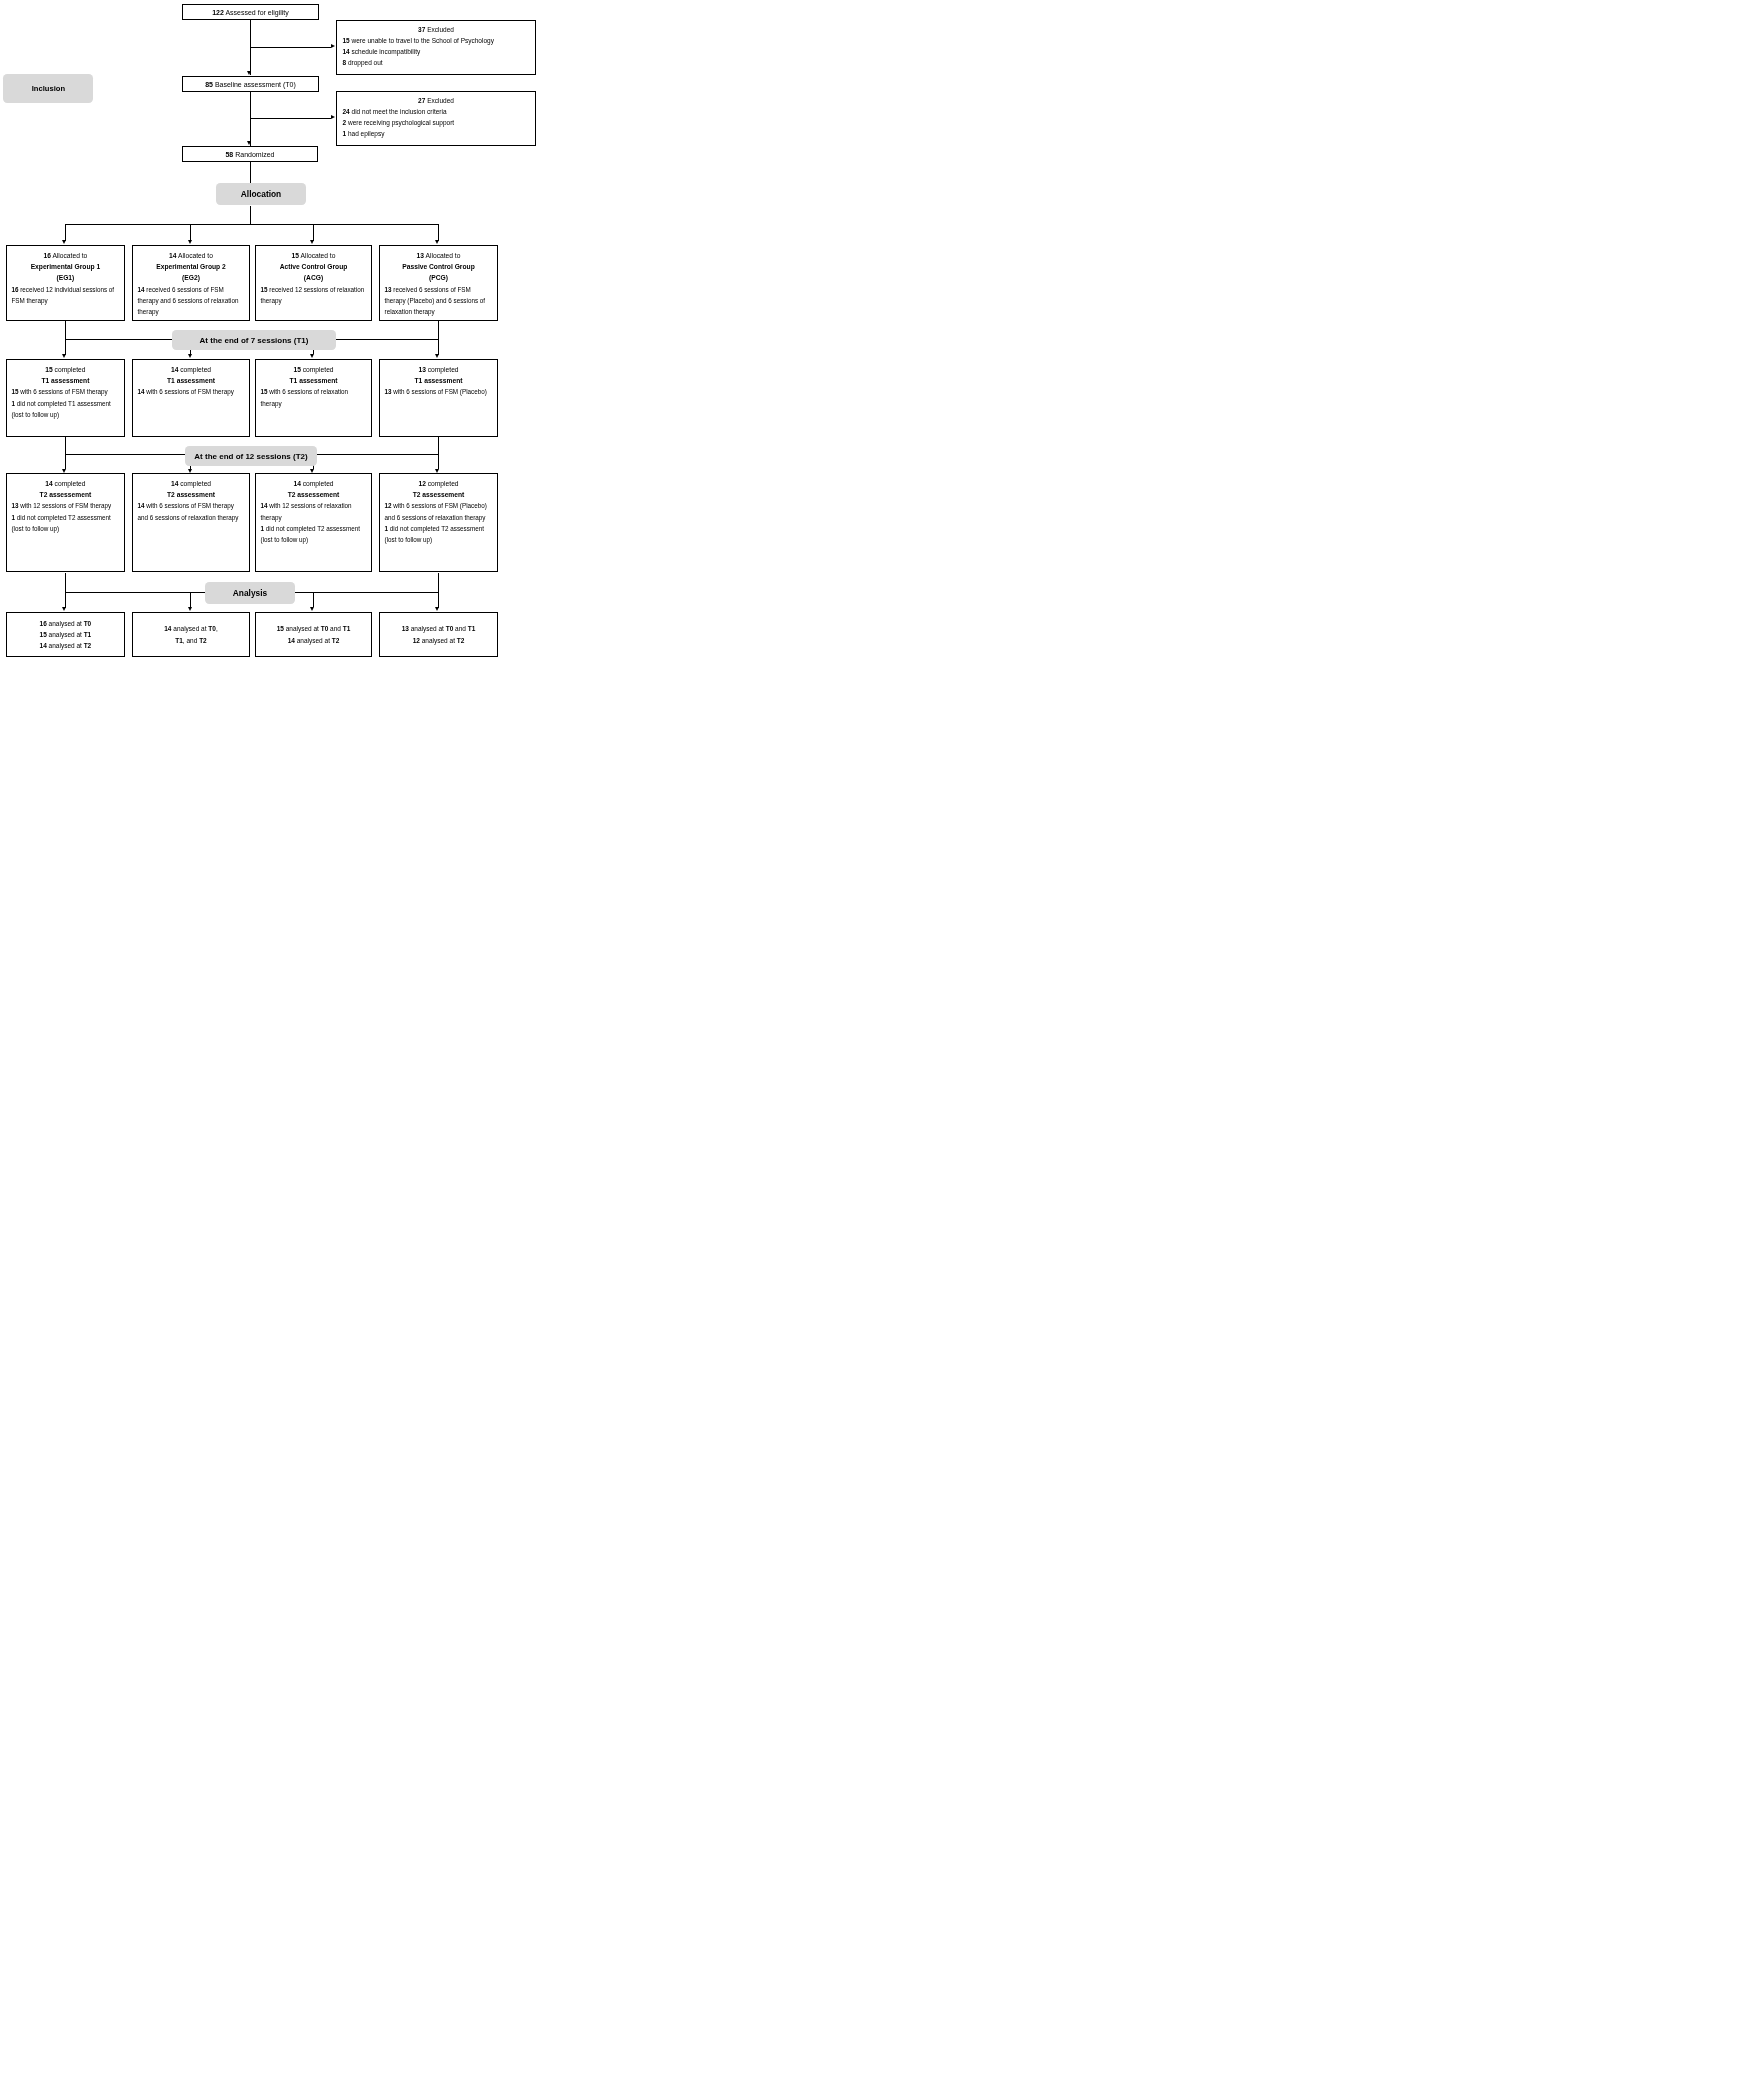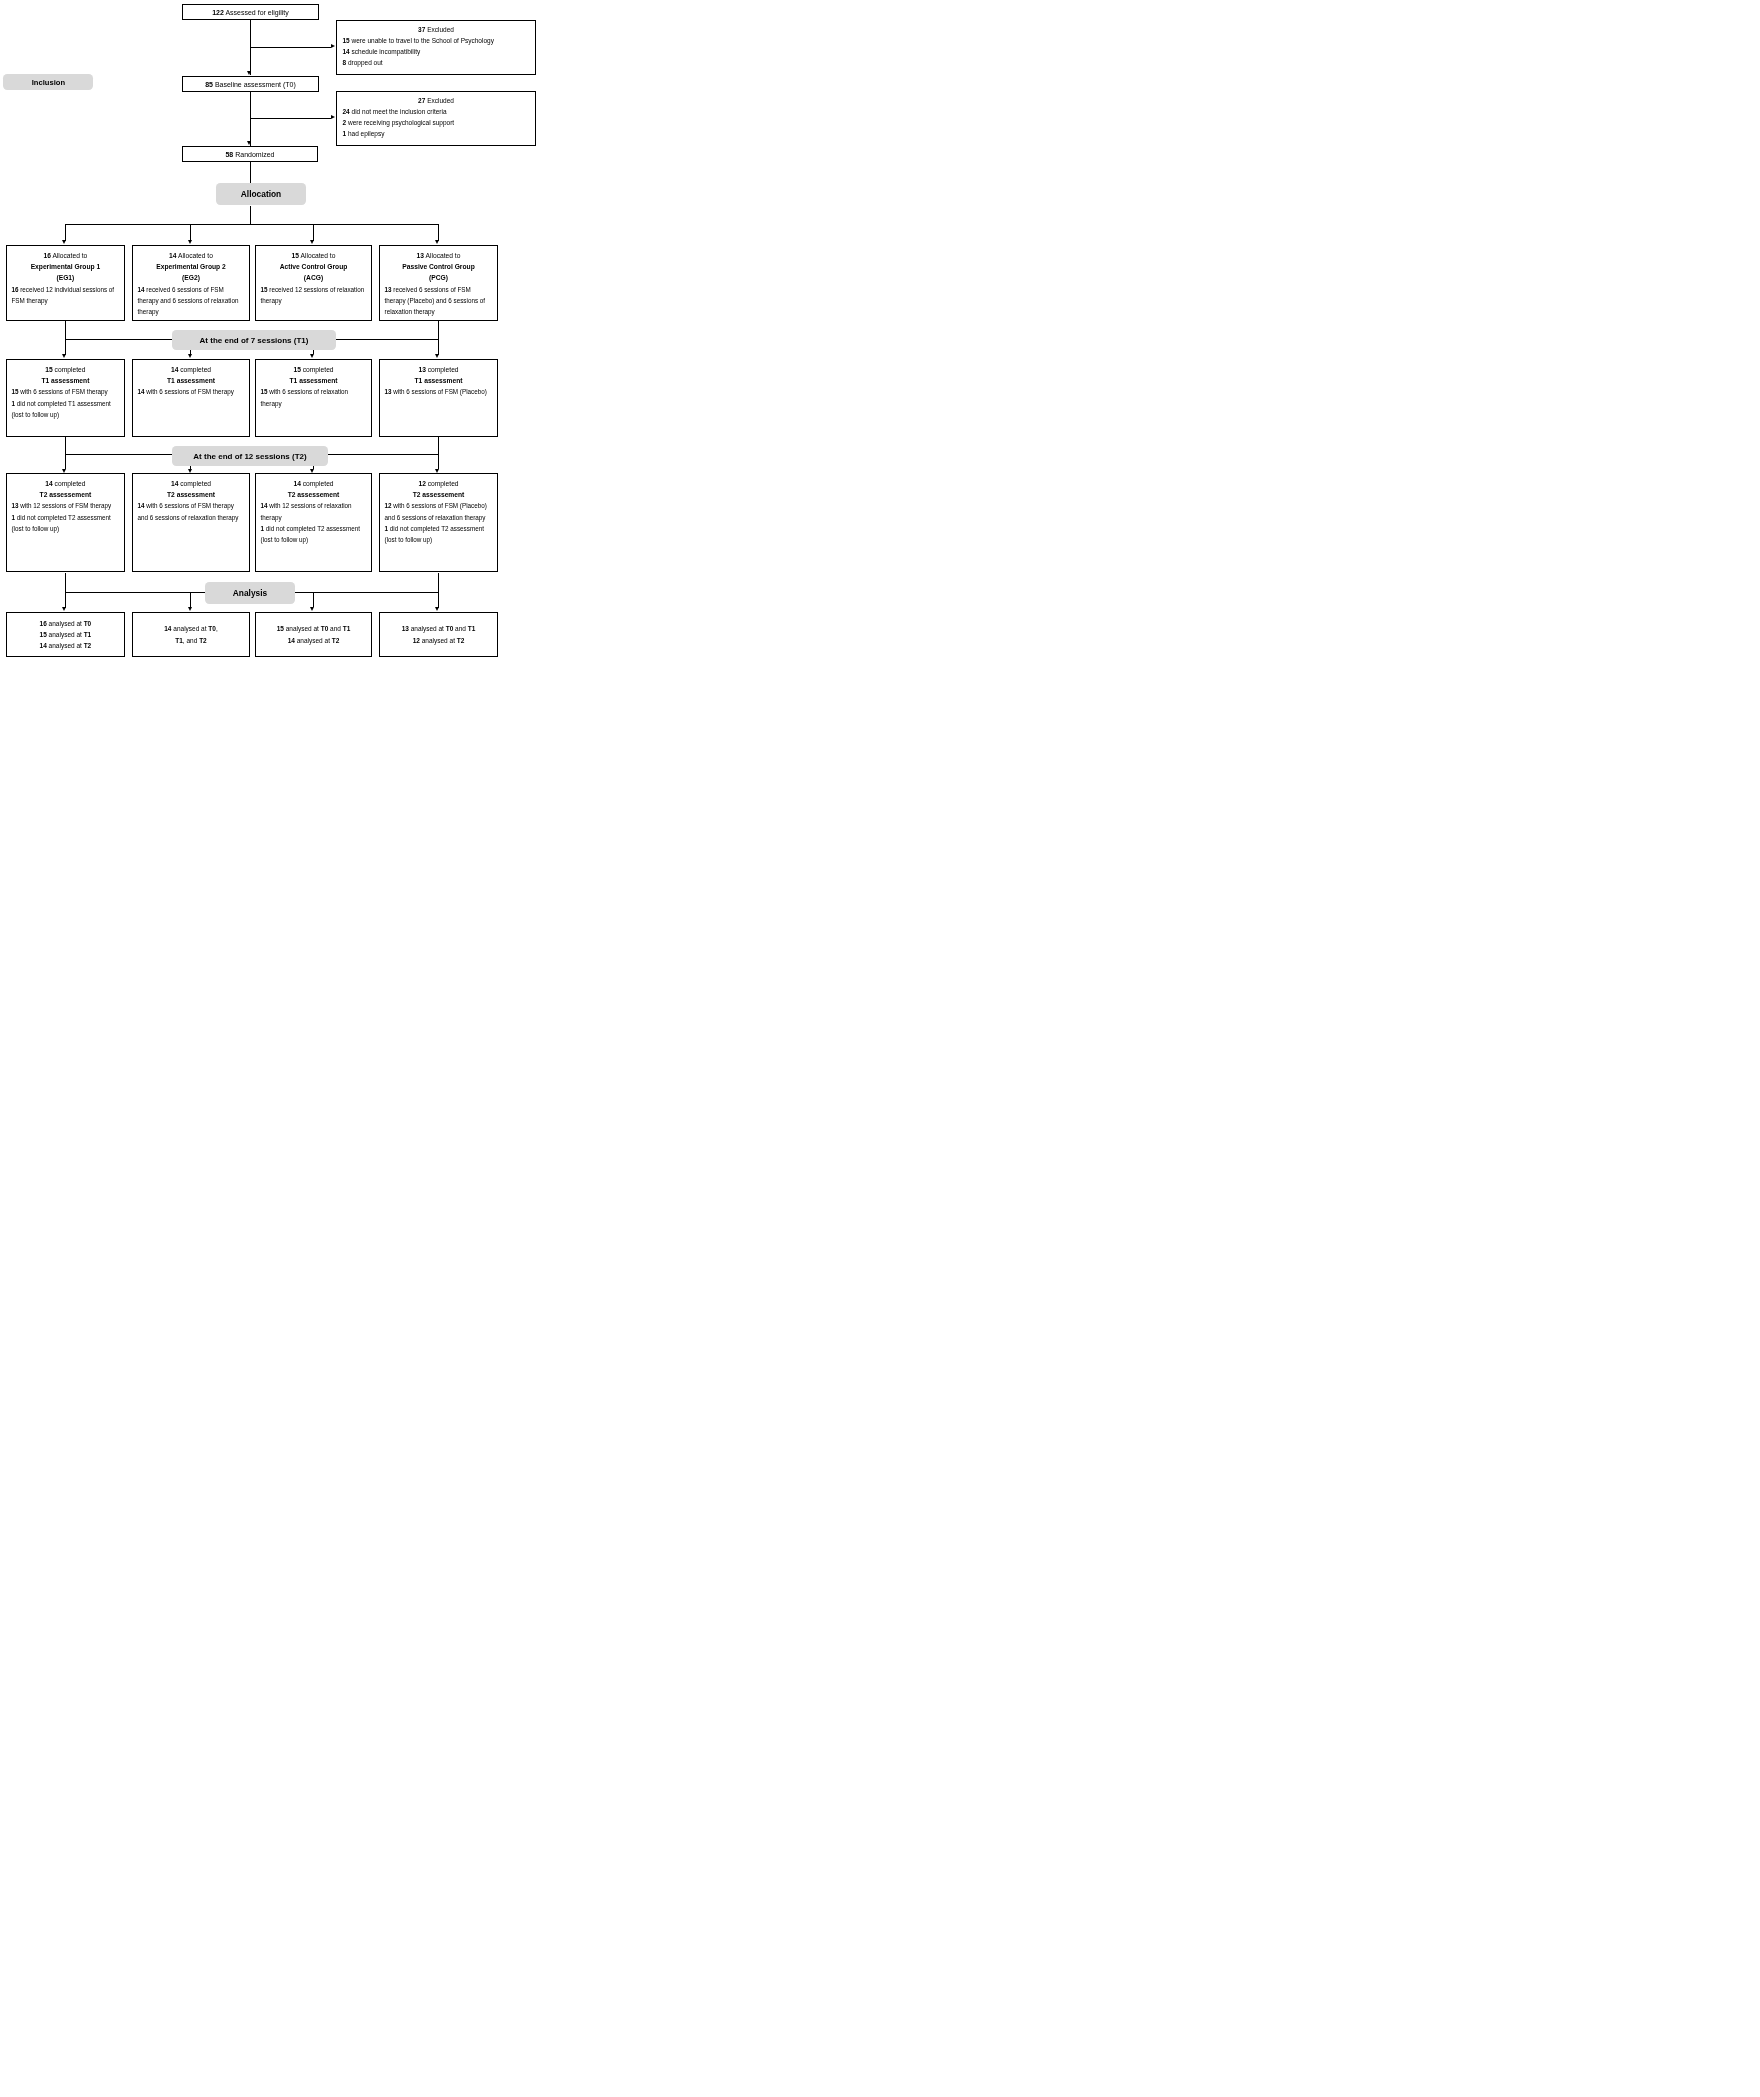--- a/index.html
+++ b/index.html
@@ -95,21 +95,21 @@
 
   <div class="box ebox" style="left:336px;top:20px;width:200px;height:55px;">
     <div class="etitle"><b>37</b> Excluded</div>
     <div class="elist">
         <div class="line"><b>15</b> were unable to travel to the School of Psychology</div>
         <div class="line"><b>14</b> schedule incompatibility</div>
         <div class="line"><b>8</b> dropped out</div>
       </div>
   </div>
 
-  <div class="stage small" style="left:3.4px;top:74px;width:90px;height:16px;">
+  <div class="stage small" style="left:3.4px;top:74px;width:90px;height:29px;">
     <span>Inclusion</span>
   </div>
 
   <div class="box flowbox" style="left:182px;top:76px;width:137px;height:16px;">
     <span><b>85</b> Baseline assessment (T0)</span>
   </div>
 
   <div class="box ebox" style="left:336px;top:91px;width:200px;height:55px;">
     <div class="etitle"><b>27</b> Excluded</div>
     <div class="elist">
@@ -203,21 +203,21 @@
   <div class="box cbox" style="left:379px;top:359px;width:119px;height:78px;">
     <div class="box-head">
         <div class="line"><b>13</b> completed</div>
         <div class="line"><b>T1 assessment</b></div>
       </div>
     <div class="box-details">
         <div class="line"><b>13</b> with 6 sessions of FSM (Placebo)</div>
       </div>
   </div>
 
-  <div class="stage wide" style="left:172px;top:446px;width:156px;height:20px;">
+  <div class="stage wide" style="left:185px;top:446px;width:132px;height:20px;">
     <span>At the end of 12 sessions (T2)</span>
   </div>
 
   <div class="box cbox" style="left:5.9px;top:473px;width:119px;height:99px;">
     <div class="box-head">
         <div class="line"><b>14</b> completed</div>
         <div class="line"><b>T2 assessement</b></div>
       </div>
     <div class="box-details">
         <div class="line"><b>13</b> with 12 sessions of FSM therapy</div>

